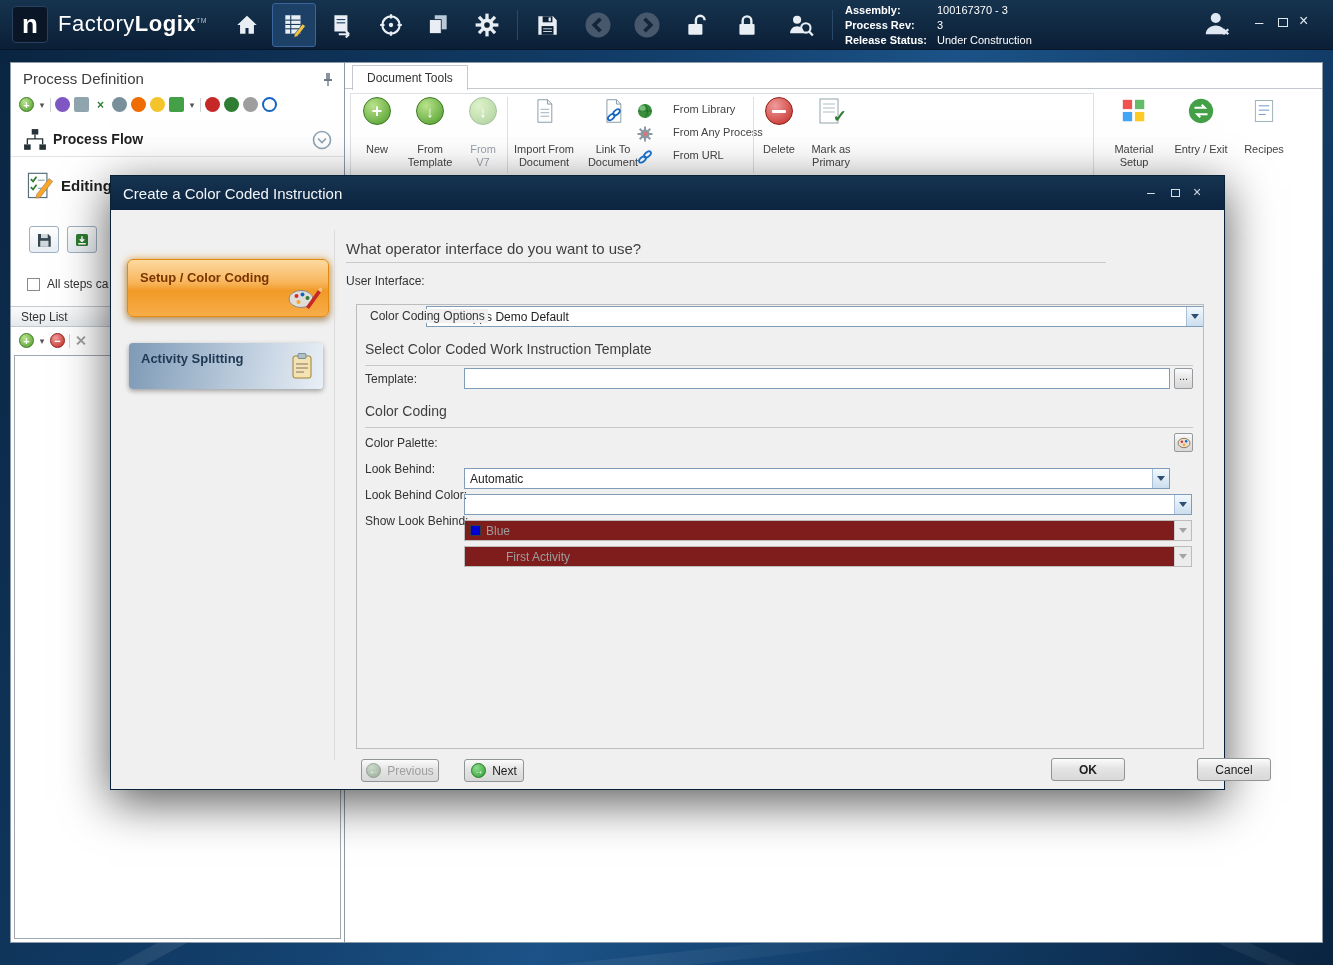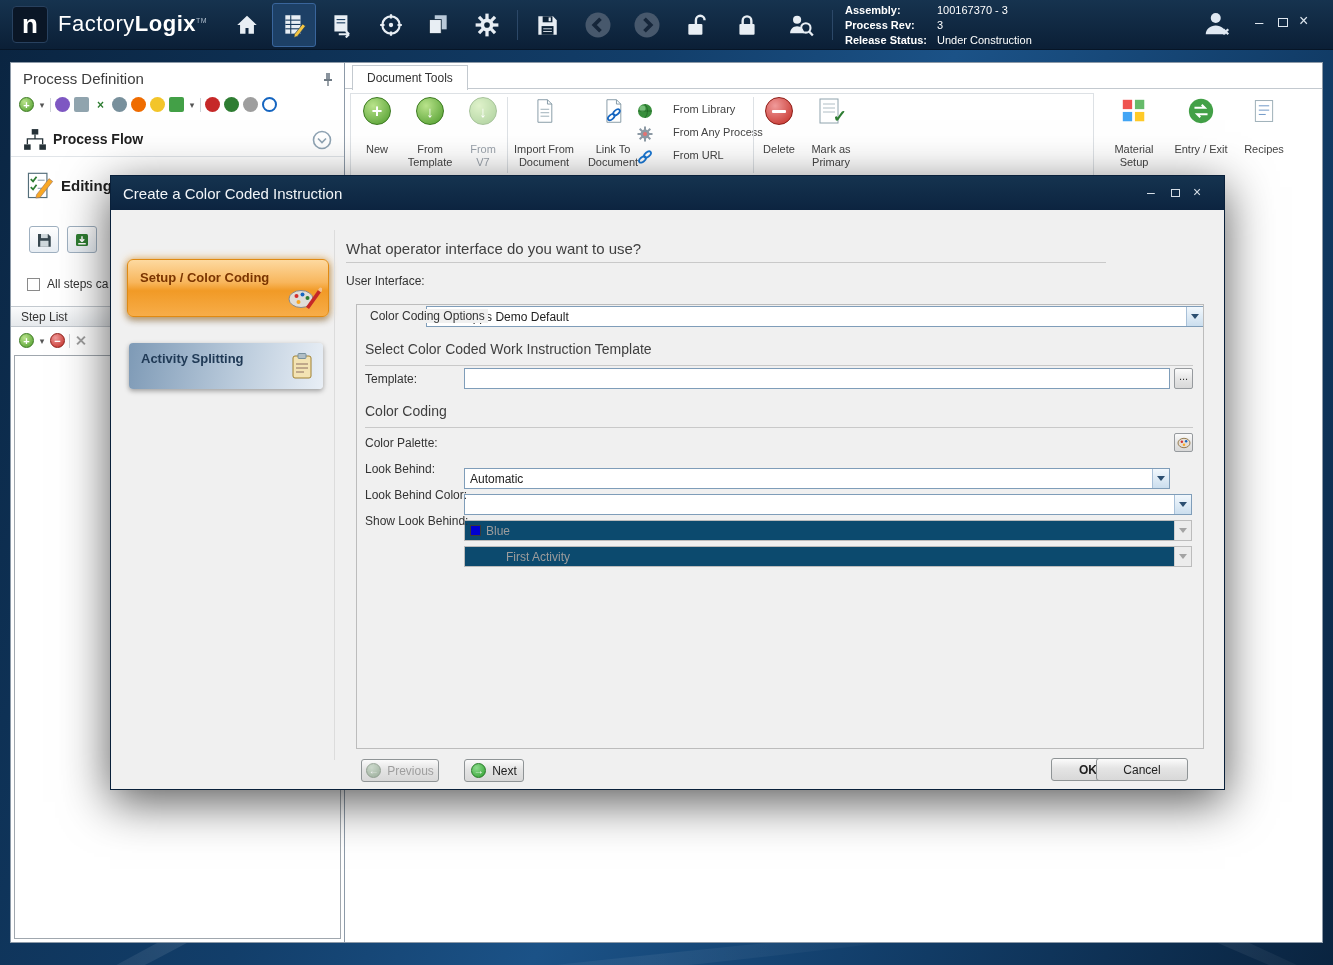--- a/index.html
+++ b/index.html
@@ -93,21 +93,21 @@
   .content-sep{position:absolute;left:223px;top:20px;width:1px;height:530px;background:#dcdcdc;}
   .hding{position:absolute;font-size:15px;color:#3f3f3f;}
   .uline{position:absolute;height:1px;background:#c9c9c9;}
   .flabel{position:absolute;font-size:12px;color:#333;}
   .combo{position:absolute;height:21px;background:#fff;border:1px solid #7f9db9;display:flex;align-items:center;
          font-size:12px;color:#222;cursor:pointer;margin-top:36px;}
   .combo .txt{flex:1;padding:0 5px;white-space:nowrap;overflow:hidden;display:flex;align-items:center;gap:5px;}
   .combo-btn{width:17px;height:100%;background:linear-gradient(180deg,#f2f8fd,#cbdeee);border-left:1px solid #a8c0d8;
              display:flex;align-items:center;justify-content:center;}
   .combo-arrow{width:0;height:0;border-left:4px solid transparent;border-right:4px solid transparent;border-top:5px solid #2c4f71;}
-  .combo.disabled{background:#0c4a6e;color:#9c9c9c;border-color:#bcbcbc;cursor:default;}
+  .combo.disabled{background:#7f1d1d;color:#9c9c9c;border-color:#bcbcbc;cursor:default;}
   .combo.disabled .combo-btn{background:#ececec;border-left-color:#cfcfcf;}
   .combo.disabled .combo-arrow{border-top-color:#a3a3a3;}
   .tinput{position:absolute;height:21px;background:#fff;border:1px solid #7f9db9;font-size:12px;padding:0 5px;}
   .groupbox{position:absolute;left:245px;top:94px;width:848px;height:445px;border:1px solid #bcbcbc;}
   .gb-label{position:absolute;left:10px;top:4px;font-size:12px;color:#333;background:#f0f0f0;padding:0 3px;}
   .sect{position:absolute;font-size:14px;color:#3f3f3f;}
   .sbtn{position:absolute;height:21px;background:linear-gradient(180deg,#fbfbfb,#e6e6e6 50%,#d9d9d9);
         border:1px solid #969a9e;border-radius:2px;font-size:11px;color:#333;display:flex;align-items:center;justify-content:center;cursor:pointer;}
   .swatch{width:11px;height:11px;background:#0000d0;border:1px solid #3a3a3a;flex:0 0 auto;}
   .btn{position:absolute;height:23px;background:linear-gradient(180deg,#fbfbfb,#e4e4e4 45%,#d8d8d8);
@@ -604,19 +604,19 @@
       </div>
       <div class="btn" style="left:353px;top:549px;width:60px;">
         <span class="nav-circle">
             <span>→</span>
           </span>
         <span>Next</span>
       </div>
       <div class="btn" style="left:940px;top:548px;width:74px;font-weight:bold;">
         <span>OK</span>
       </div>
-      <div class="btn" style="left:985px;top:548px;width:92px;">
+      <div class="btn" style="left:1086px;top:548px;width:74px;">
         <span>Cancel</span>
       </div>
     </div>
   </div>
 
 </div>
 
 </body></html>

